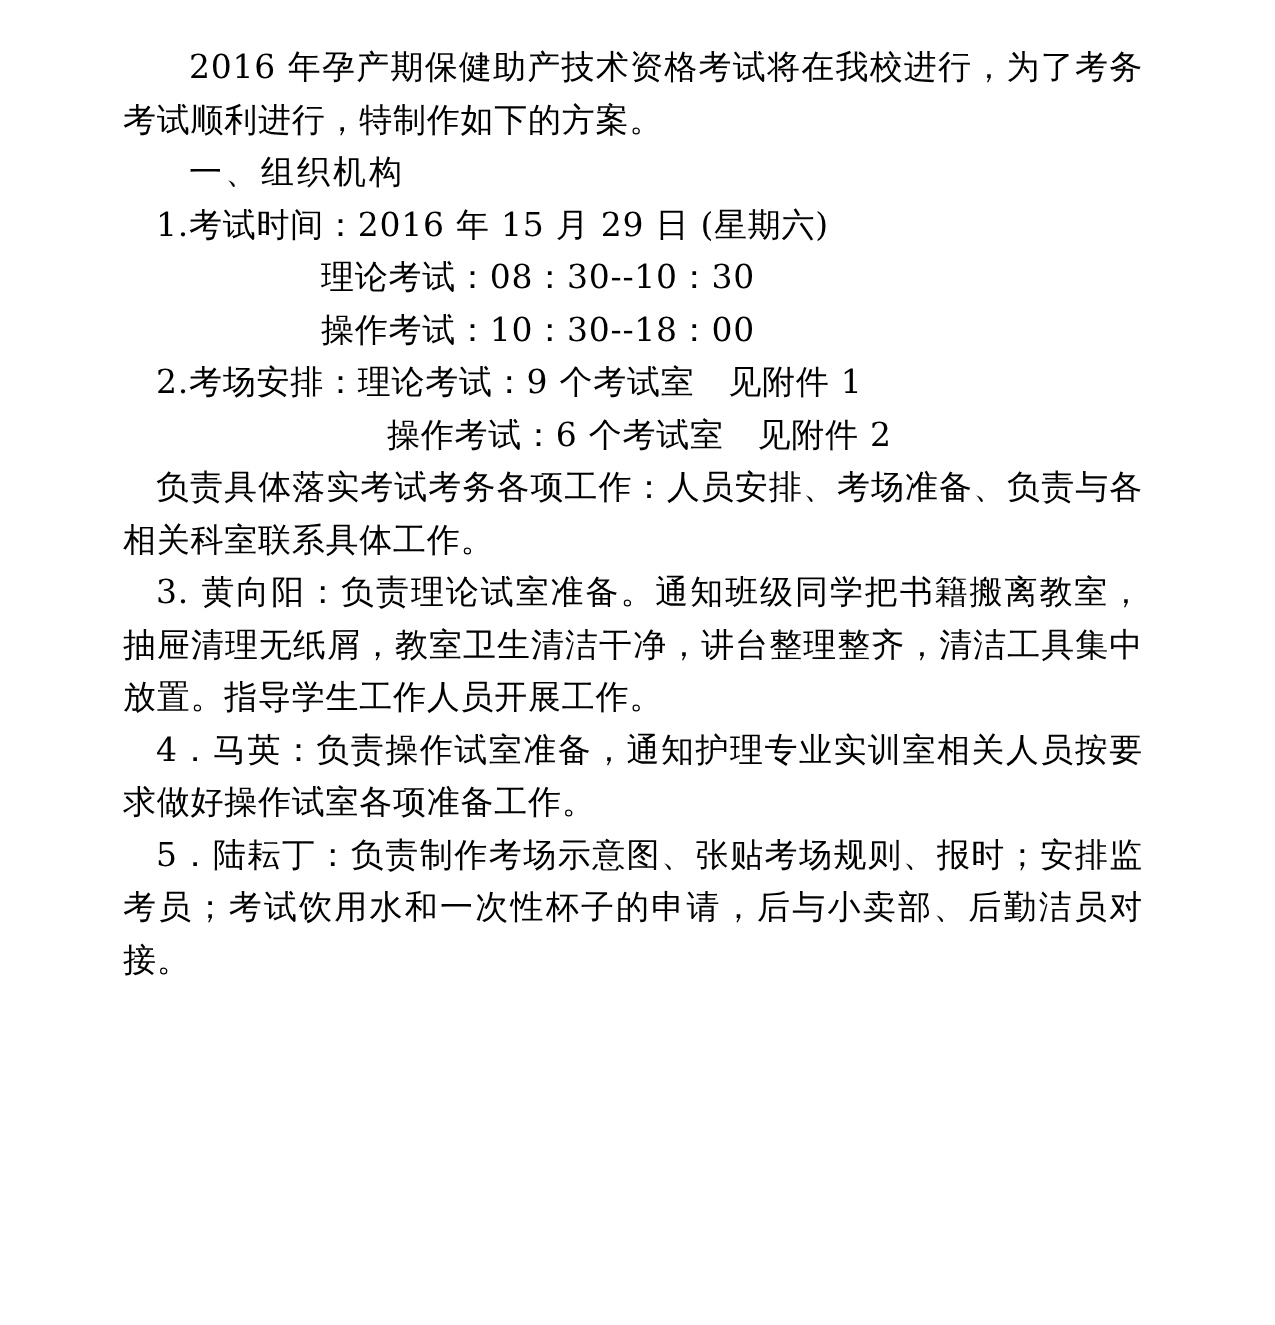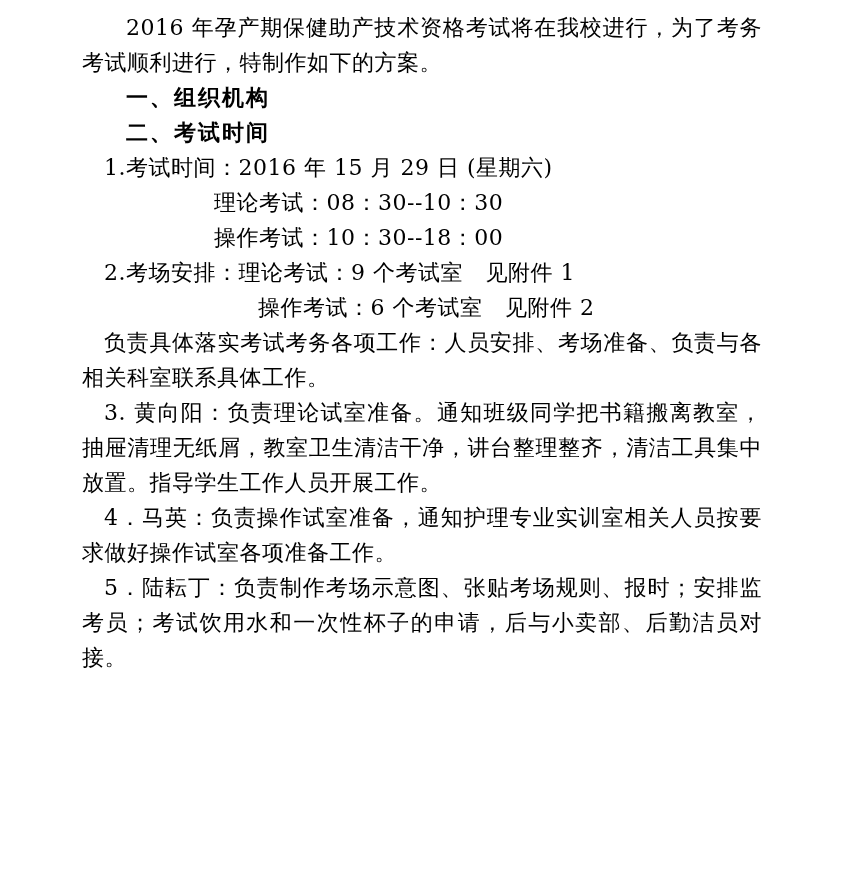--- a/index.html
+++ b/index.html
@@ -11,58 +11,57 @@
     width: 850px;
     height: 883px;
     font-family: "DejaVu Serif", "Liberation Serif", serif;
     color: #000000;
     overflow: hidden;
   }
   #doc {
     width: 850px;
     height: 883px;
     box-sizing: border-box;
-    padding: 10px 88px 0 82px;
+    padding: 28px 88px 0 82px;
     position: relative;
   }
   .para {
     font-size: 22px;
     line-height: 35px;
     margin: 0;
     text-align: justify;
     letter-spacing: 0.5px;
   }
   .indent2 {
     text-indent: 44px;
   }
   .indent1 {
     text-indent: 22px;
   }
   .heading {
-    font-weight: bold;
+    font-weight: normal;
     text-indent: 44px;
     letter-spacing: 2px;
   }
   .deep {
     padding-left: 132px;
     text-indent: 0;
   }
   .deep2 {
     padding-left: 176px;
     text-indent: 0;
   }
 </style>
 </head>
 <body>
 
 <div id="doc">
 
   <p class="para indent2">2016 年孕产期保健助产技术资格考试将在我校进行，为了考务考试顺利进行，特制作如下的方案。</p>
   <p class="para heading">一、组织机构</p>
-  <p class="para heading">二、考试时间</p>
   <p class="para indent1">1.考试时间：2016 年 15 月 29 日 (星期六)</p>
   <p class="para deep">理论考试：08：30--10：30</p>
   <p class="para deep">操作考试：10：30--18：00</p>
   <p class="para indent1">2.考场安排：理论考试：9 个考试室　见附件 1</p>
   <p class="para deep2">操作考试：6 个考试室　见附件 2</p>
   <p class="para indent1">负责具体落实考试考务各项工作：人员安排、考场准备、负责与各相关科室联系具体工作。</p>
   <p class="para indent1">3. 黄向阳：负责理论试室准备。通知班级同学把书籍搬离教室，抽屉清理无纸屑，教室卫生清洁干净，讲台整理整齐，清洁工具集中放置。指导学生工作人员开展工作。</p>
   <p class="para indent1">4．马英：负责操作试室准备，通知护理专业实训室相关人员按要求做好操作试室各项准备工作。</p>
   <p class="para indent1">5．陆耘丁：负责制作考场示意图、张贴考场规则、报时；安排监考员；考试饮用水和一次性杯子的申请，后与小卖部、后勤洁员对接。</p>
 

